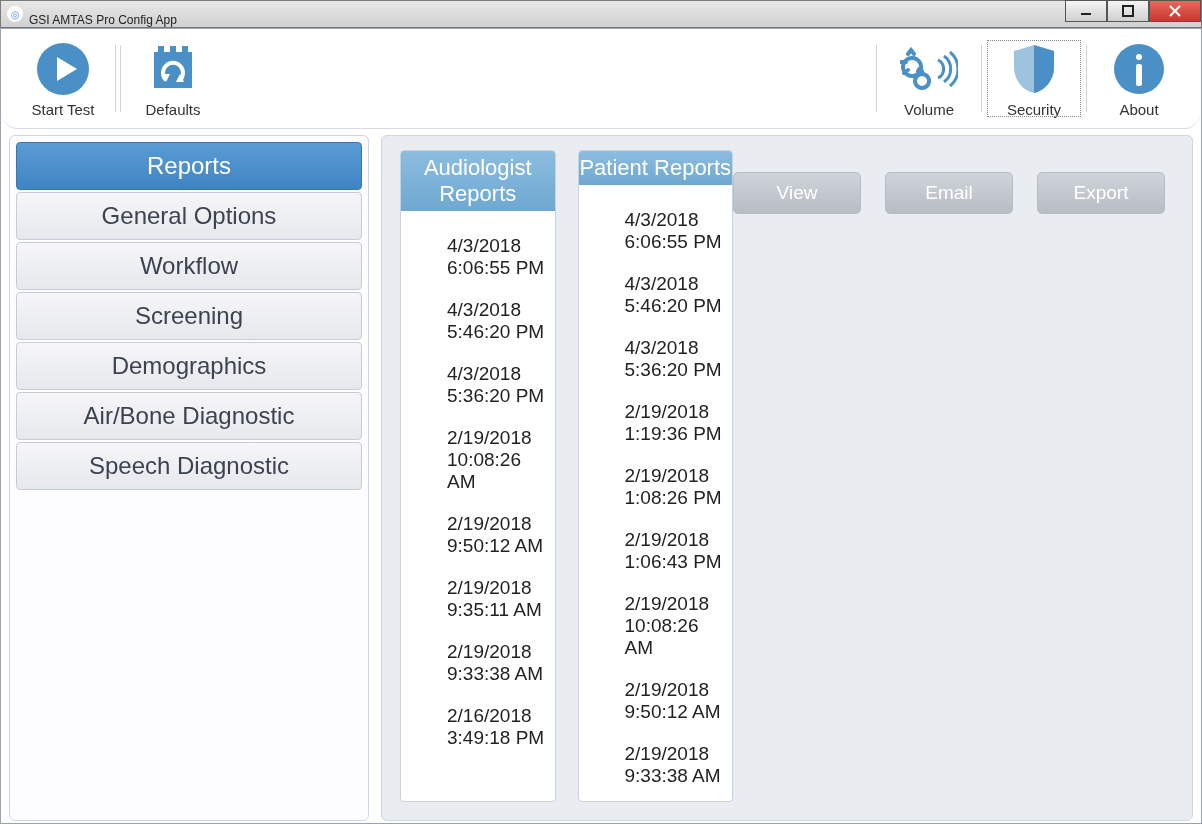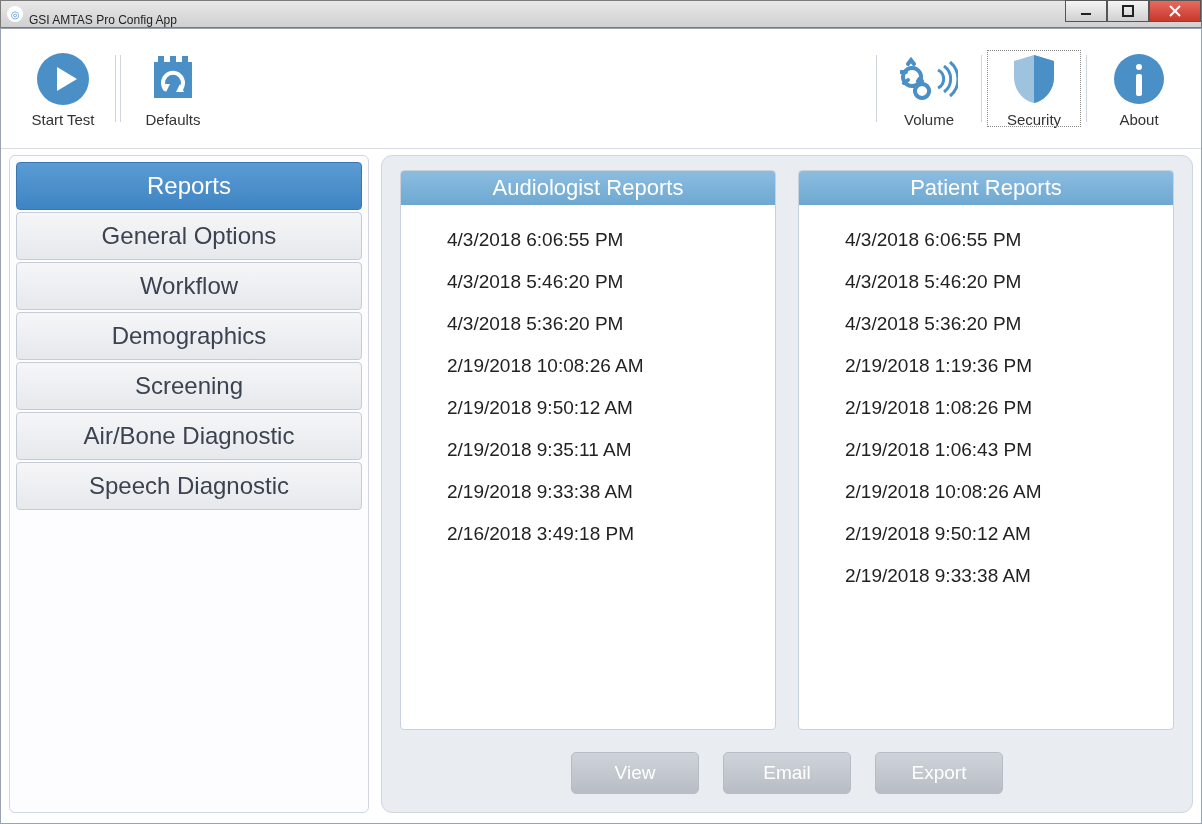--- a/index.html
+++ b/index.html
@@ -11,39 +11,39 @@
   .titlebar .title { font-size:12px; color:#222; flex:1;margin-top:12px; }
   .winbtns { display:flex; height:100%; }
   .winbtn { width:42px; height:22px; margin-top:-1px; border:1px solid #555; display:flex; align-items:center; justify-content:center; font-size:12px; background:linear-gradient(#f5f5f5,#d0d0d0); }
   .winbtn.min, .winbtn.max { color:#222; }
   .winbtn.close { background:linear-gradient(#e86a5e,#c8372b); color:#fff; width:52px; }
 
   
   .appwindow { background:#fff; border:1px solid #9aa3b1; margin:0; height: calc(824px - 28px); display:flex; flex-direction:column; }
 
   
-  .toolbar { height:120px; display:flex; align-items:center; padding:8px 12px; border-bottom:1px solid #d8dce2; }
+  .toolbar { height:120px; display:flex; align-items:flex-start; padding:8px 12px; border-bottom:1px solid #d8dce2;border-radius:17px; }
   .toolbar .group { display:flex; }
   .toolbar .sep { border-left:1px solid #d0d5dd; margin:8px 2px; }
   .toolbar .btn { width:100px; display:flex; flex-direction:column; align-items:center; justify-content:flex-end; font-size:15px; color:#333; cursor:pointer; padding-bottom:2px;}
   .toolbar .btn.disabled { color:#aaa; }
   .toolbar .btn .ic { width:64px; height:64px; display:flex; align-items:center; justify-content:center; }
   .toolbar .btn.selected { outline:1px dotted #888; outline-offset:-4px; }
   .spacer { flex:1; }
 
   
   .main { flex:1; display:flex; padding:6px 8px 10px 8px; gap:12px; }
 
   
   .sidebar { width:360px; background:#fdfdff; border:1px solid #cfd6e2; border-radius:6px; padding:4px; }
   .navitem { height:48px; border:1px solid #c5ccd7; border-radius:4px; margin:2px; display:flex; align-items:center; justify-content:center; font-size:24px; color:#3c4350; background:linear-gradient(#f6f6f8,#e6e8ec); cursor:pointer;}
   .navitem.active { background:linear-gradient(#5a9bd3,#3f84c3); color:#fff; border-color:#3a77b0; }
 
   
-  .content { flex:1; background:#e9edf2; border:1px solid #cfd6e2; border-radius:11px; padding:14px 18px 18px 18px; display:flex; flex-direction:column; }
+  .content { flex:1; background:#e9edf2; border:1px solid #cfd6e2; border-radius:6px; padding:14px 27px 18px 18px; display:flex; flex-direction:row; }
   .panels { flex:1; display:flex; gap:22px; }
   .panel { flex:1; background:#fff; border:1px solid #c9d1dc; border-radius:4px; display:flex; flex-direction:column; overflow:hidden; }
   .panel-header { background:linear-gradient(#8cbde0,#6ea8d1); color:#fff; font-size:22px; font-weight:300; text-align:center; padding:4px 0; }
   .panel-body { padding:14px 4px 4px 46px; }
   .report-item { font-size:19px; color:#222; padding:10px 0; cursor:pointer; }
 
   .actions { display:flex; gap:24px; justify-content:center; padding-top:22px;text-align:center; }
   .actionbtn { width:128px; height:42px; border-radius:5px; border:1px solid #b7bdc6; background:linear-gradient(#cfd3d9,#b8bdc5); color:#fff; font-size:19px; display:flex; align-items:center; justify-content:center; cursor:pointer;}
 
   svg { display:block; }
@@ -148,24 +148,24 @@
       <div class="navitem active">
           <span>Reports</span>
         </div>
       <div class="navitem">
           <span>General Options</span>
         </div>
       <div class="navitem">
           <span>Workflow</span>
         </div>
       <div class="navitem">
+          <span>Screening</span>
+        </div>
+      <div class="navitem">
           <span>Demographics</span>
-        </div>
-      <div class="navitem">
-          <span>Screening</span>
         </div>
       <div class="navitem">
           <span>Air/Bone Diagnostic</span>
         </div>
       <div class="navitem">
           <span>Speech Diagnostic</span>
         </div>
     </div>
 
     <div class="content">

